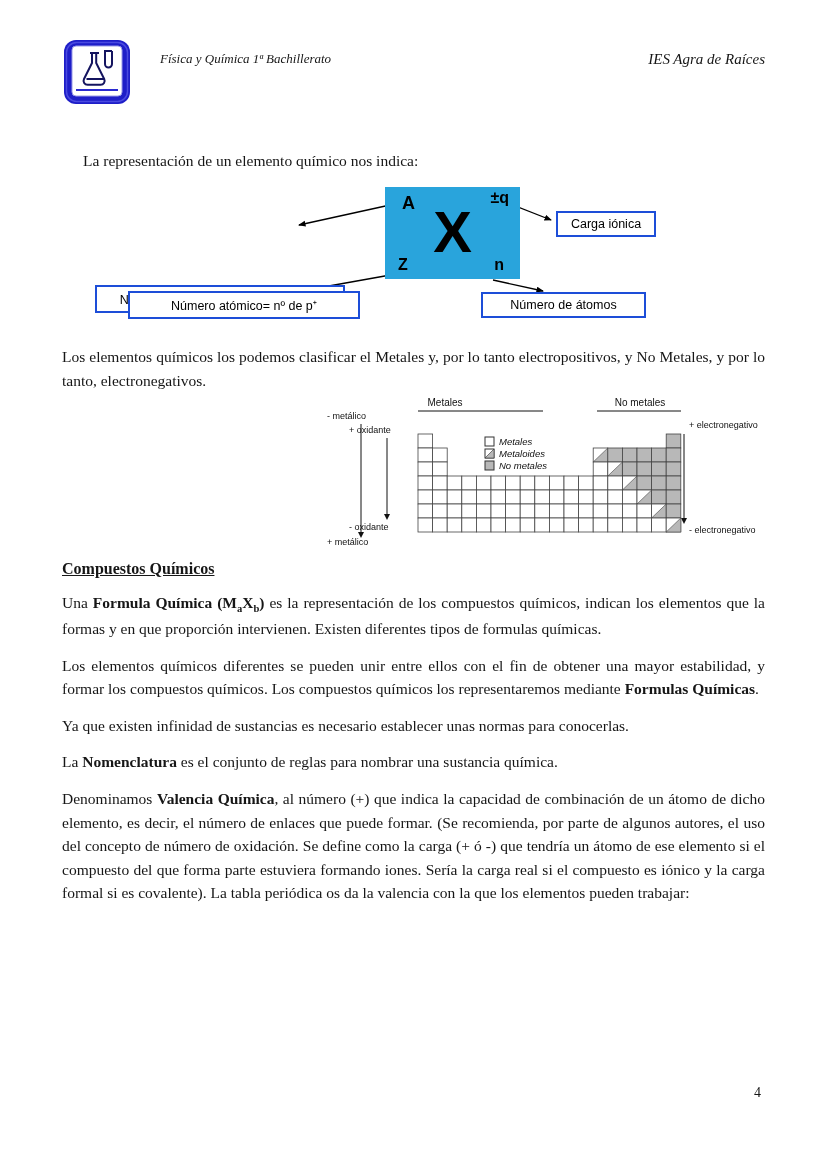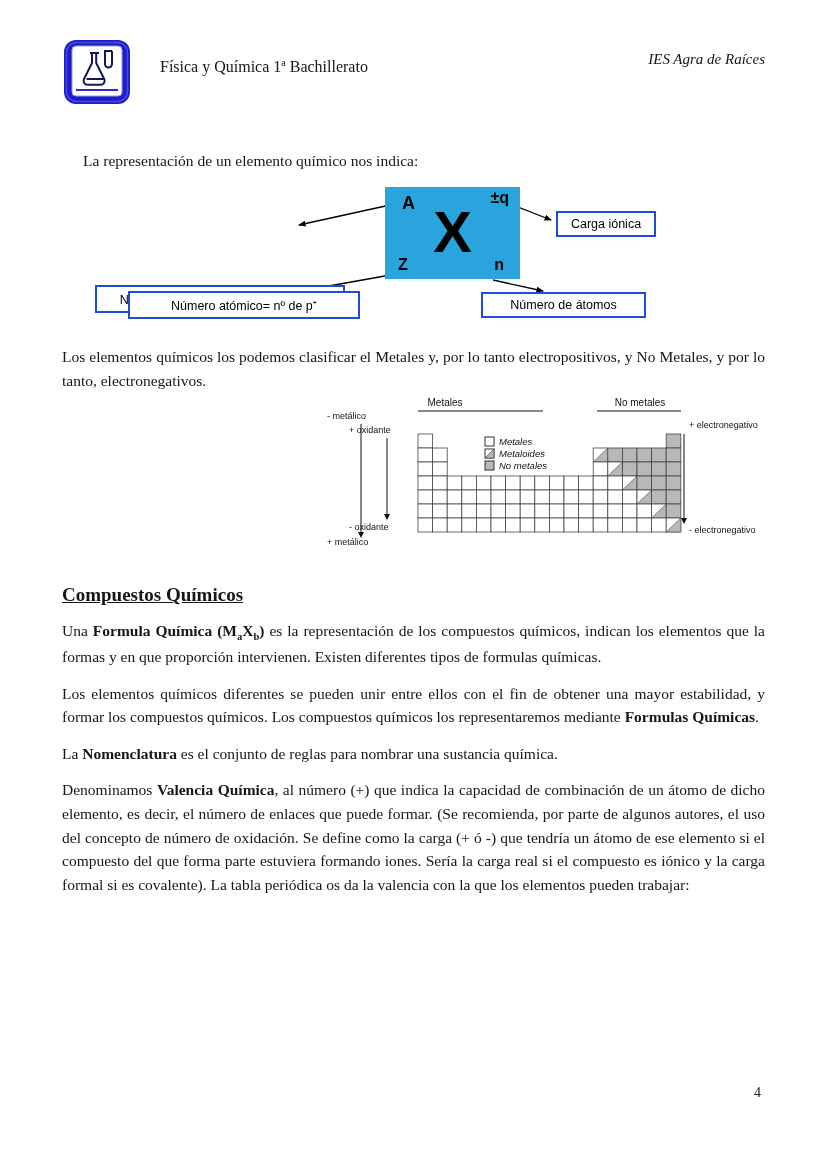--- a/index.html
+++ b/index.html
@@ -6,28 +6,28 @@
   html,body { background:#888; }
   body { width:828px; }
   .page {
     width:828px; height:1171px; background:#ffffff; position:relative;
     padding:38px 63px 0 62px; overflow:hidden;
     font-family:"Liberation Serif", serif; color:#161616;
   }
   
   .hdr { display:flex; align-items:flex-start; }
   .logo { width:70px; height:68px; flex:0 0 auto; }
-  .hdr-course { font-size:16px; margin-left:28px; margin-top:20px; }
+  .hdr-course { font-style:italic; font-size:13px; margin-left:28px; margin-top:13px; }
   .hdr-school { font-style:italic; font-size:15px; margin-left:auto; margin-top:13px; }
   
   .intro { margin-top:46px; padding-left:21px; font-size:15.5px; }
   p.body { font-size:15.5px; line-height:1.52; text-align:justify; margin-top:13px; }
   .b { font-weight:bold; }
   sub { font-size:68%; vertical-align:sub; }
-  h2.sect { font-size:19px; font-weight:bold; text-decoration:underline; margin-top:24px; }
+  h2.sect { font-size:16px; font-weight:bold; text-decoration:underline; margin-top:0; }
   
   .bleed { position:relative; margin-left:-62px; width:828px; }
   
   .diagram { height:148px; margin-top:14px; }
   .arrows { position:absolute; left:0; top:0; width:828px; height:148px; pointer-events:none; }
   .bluebox {
     position:absolute; left:385px; top:3px; width:135px; height:92px;
     background:#29a4dc; font-family:"Liberation Sans", sans-serif; font-weight:bold; color:#000;
   }
   .bluebox .corner { position:absolute; font-size:16px; }
@@ -240,17 +240,18 @@
         <rect x="160" y="67" width="9" height="9" fill="#b8b8b8" stroke="#333"></rect>
         <text x="174" y="75" class="fig-legend">No metales</text>
       </g>
     </svg>
   </div>
 
   <h2 class="sect">Compuestos Químicos</h2>
 
   <p class="body"><span>Una </span><span class="b">Formula Química (M</span><sub class="b">a</sub><span class="b">X</span><sub class="b">b</sub><span class="b">)</span><span> es la representación de los compuestos químicos, indican los elementos que la formas y en que proporción intervienen. Existen diferentes tipos de formulas químicas.</span></p>
   <p class="body"><span>Los elementos químicos diferentes se pueden unir entre ellos con el fin de obtener una mayor estabilidad, y formar los compuestos químicos. Los compuestos químicos los representaremos mediante </span><span class="b">Formulas Químicas</span><span>.</span></p>
+  <p class="body"><span>Ya que existen infinidad de sustancias es necesario establecer unas normas para conocerlas.</span></p>
   <p class="body"><span>La </span><span class="b">Nomenclatura</span><span> es el conjunto de reglas para nombrar una sustancia química.</span></p>
   <p class="body"><span>Denominamos </span><span class="b">Valencia Química</span><span>, al número (+) que indica la capacidad de combinación de un átomo de dicho elemento, es decir, el número de enlaces que puede formar. (Se recomienda, por parte de algunos autores, el uso del concepto de número de oxidación. Se define como la carga (+ ó -) que tendría un átomo de ese elemento si el compuesto del que forma parte estuviera formando iones. Sería la carga real si el compuesto es iónico y la carga formal si es covalente). La tabla periódica os da la valencia con la que los elementos pueden trabajar:</span></p>
 
   <div class="pagenum">4</div>
 </div>
 
 </body></html>

